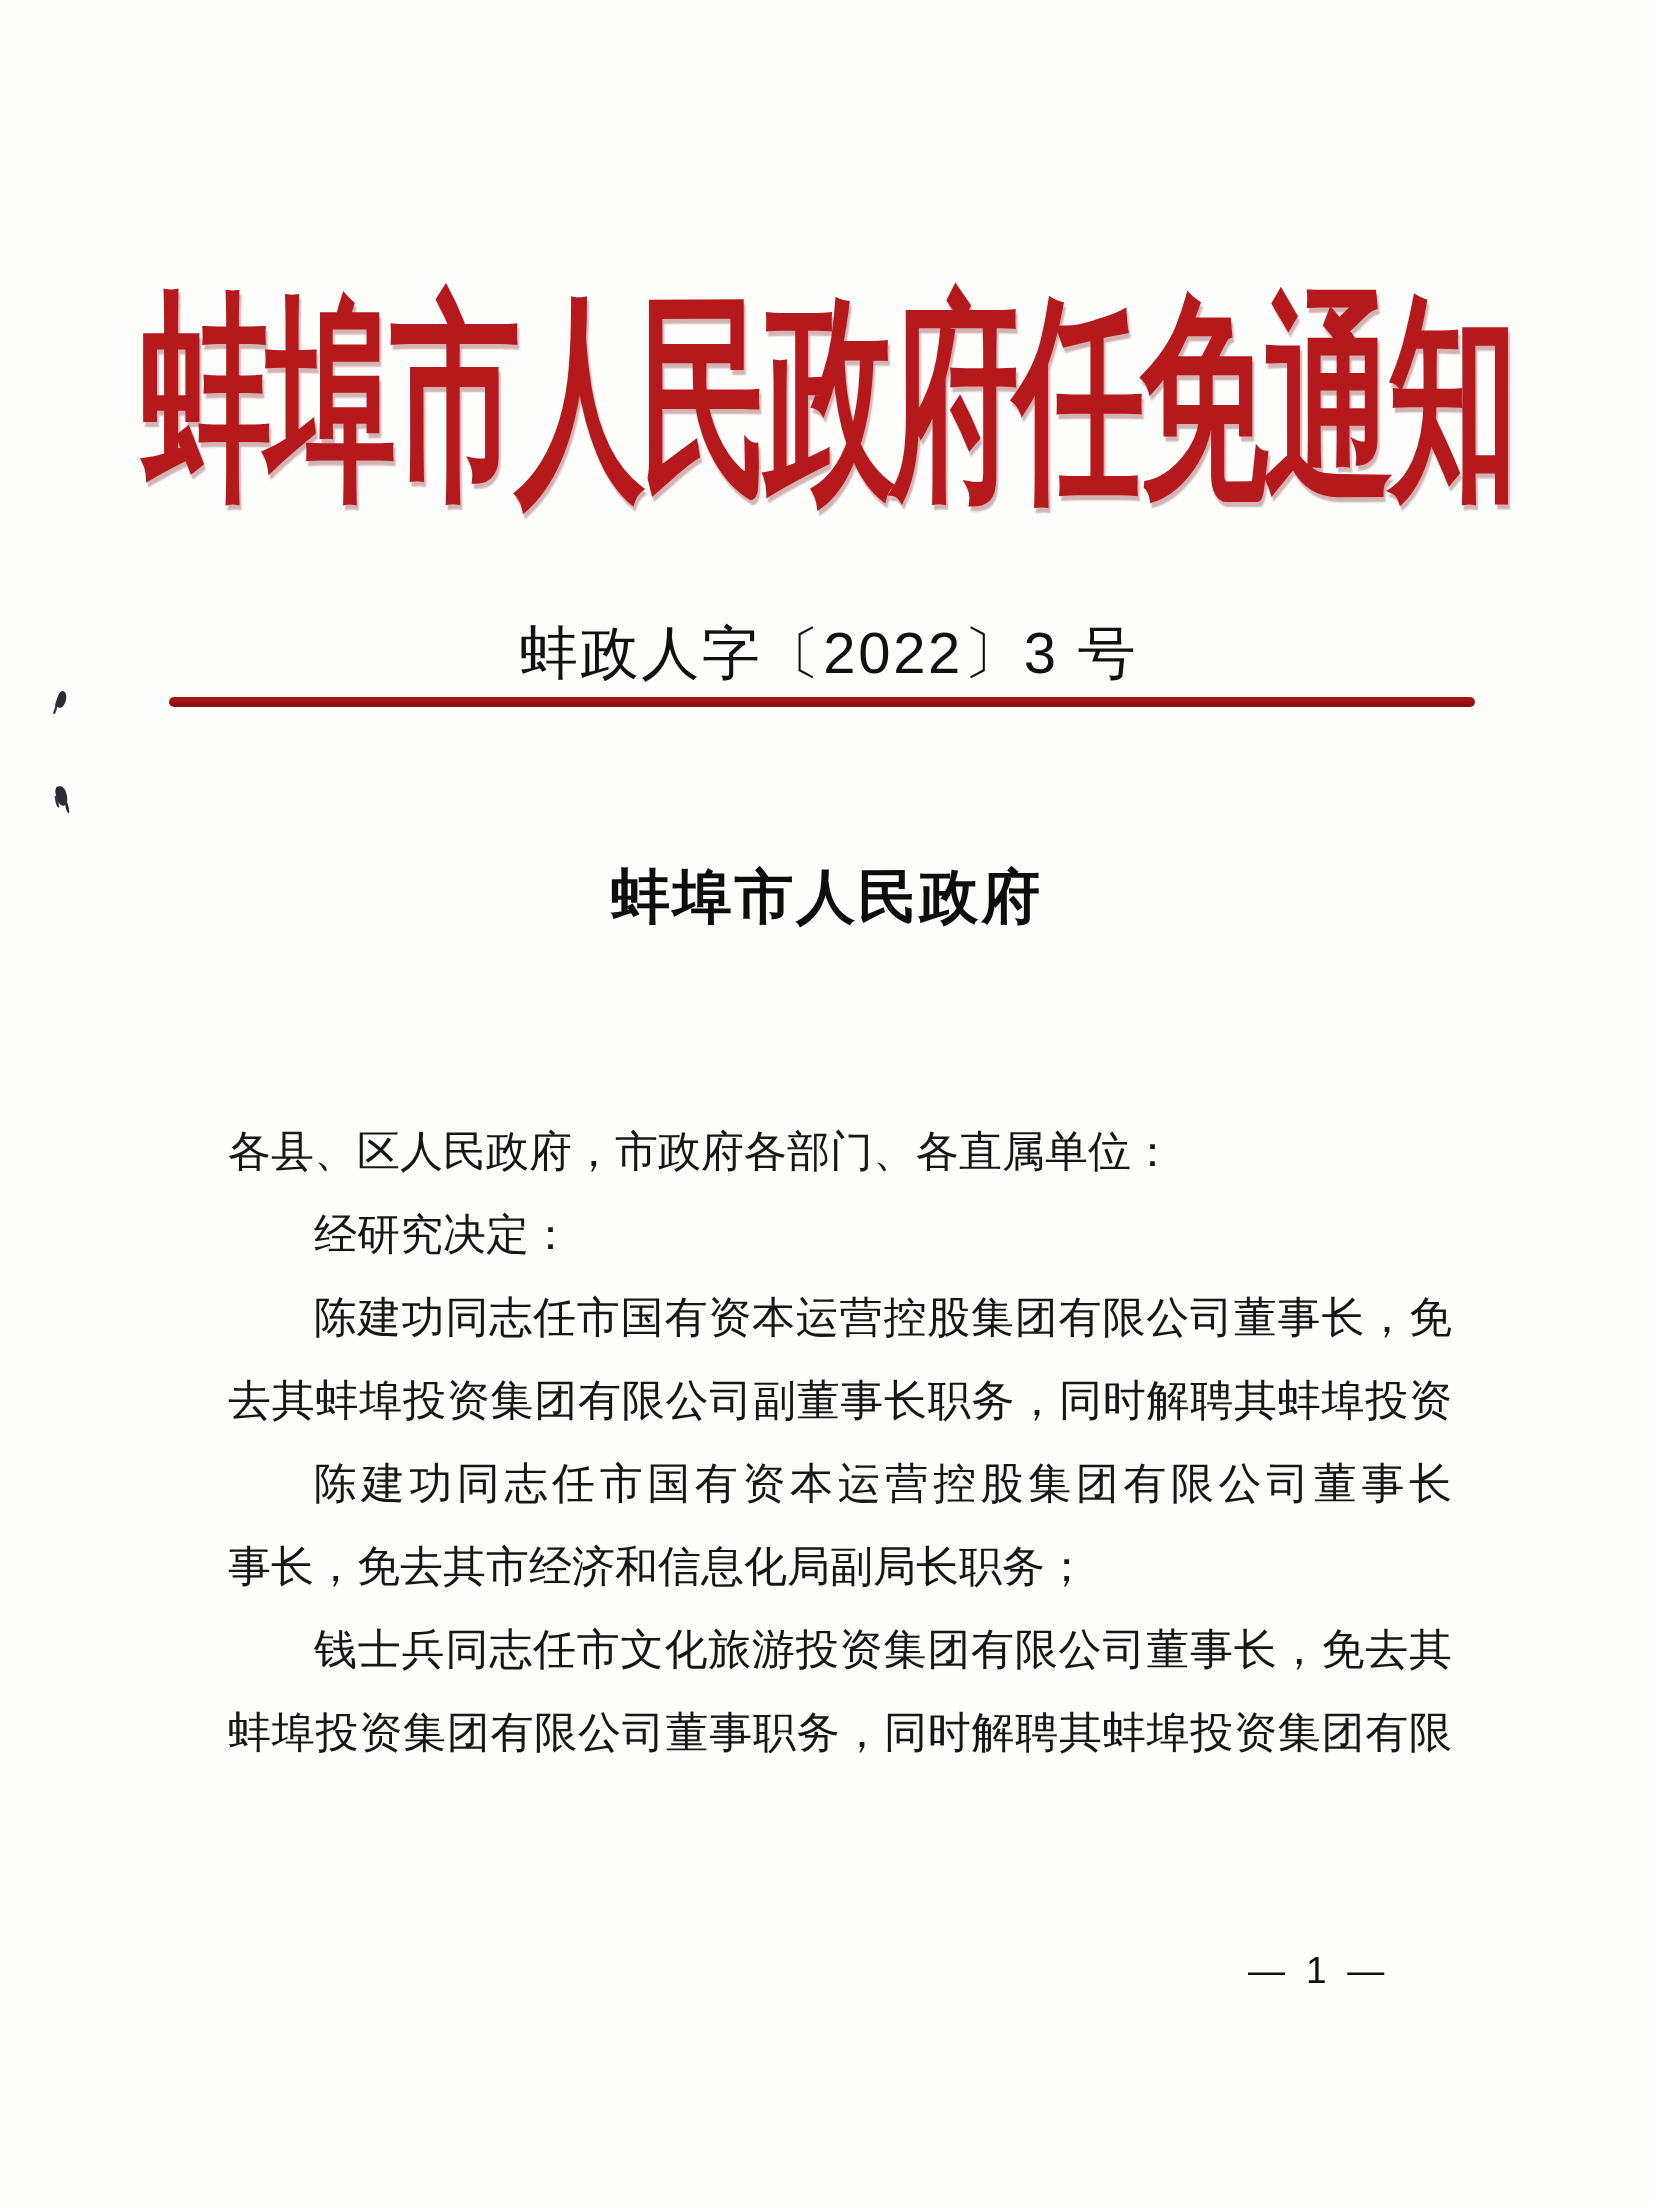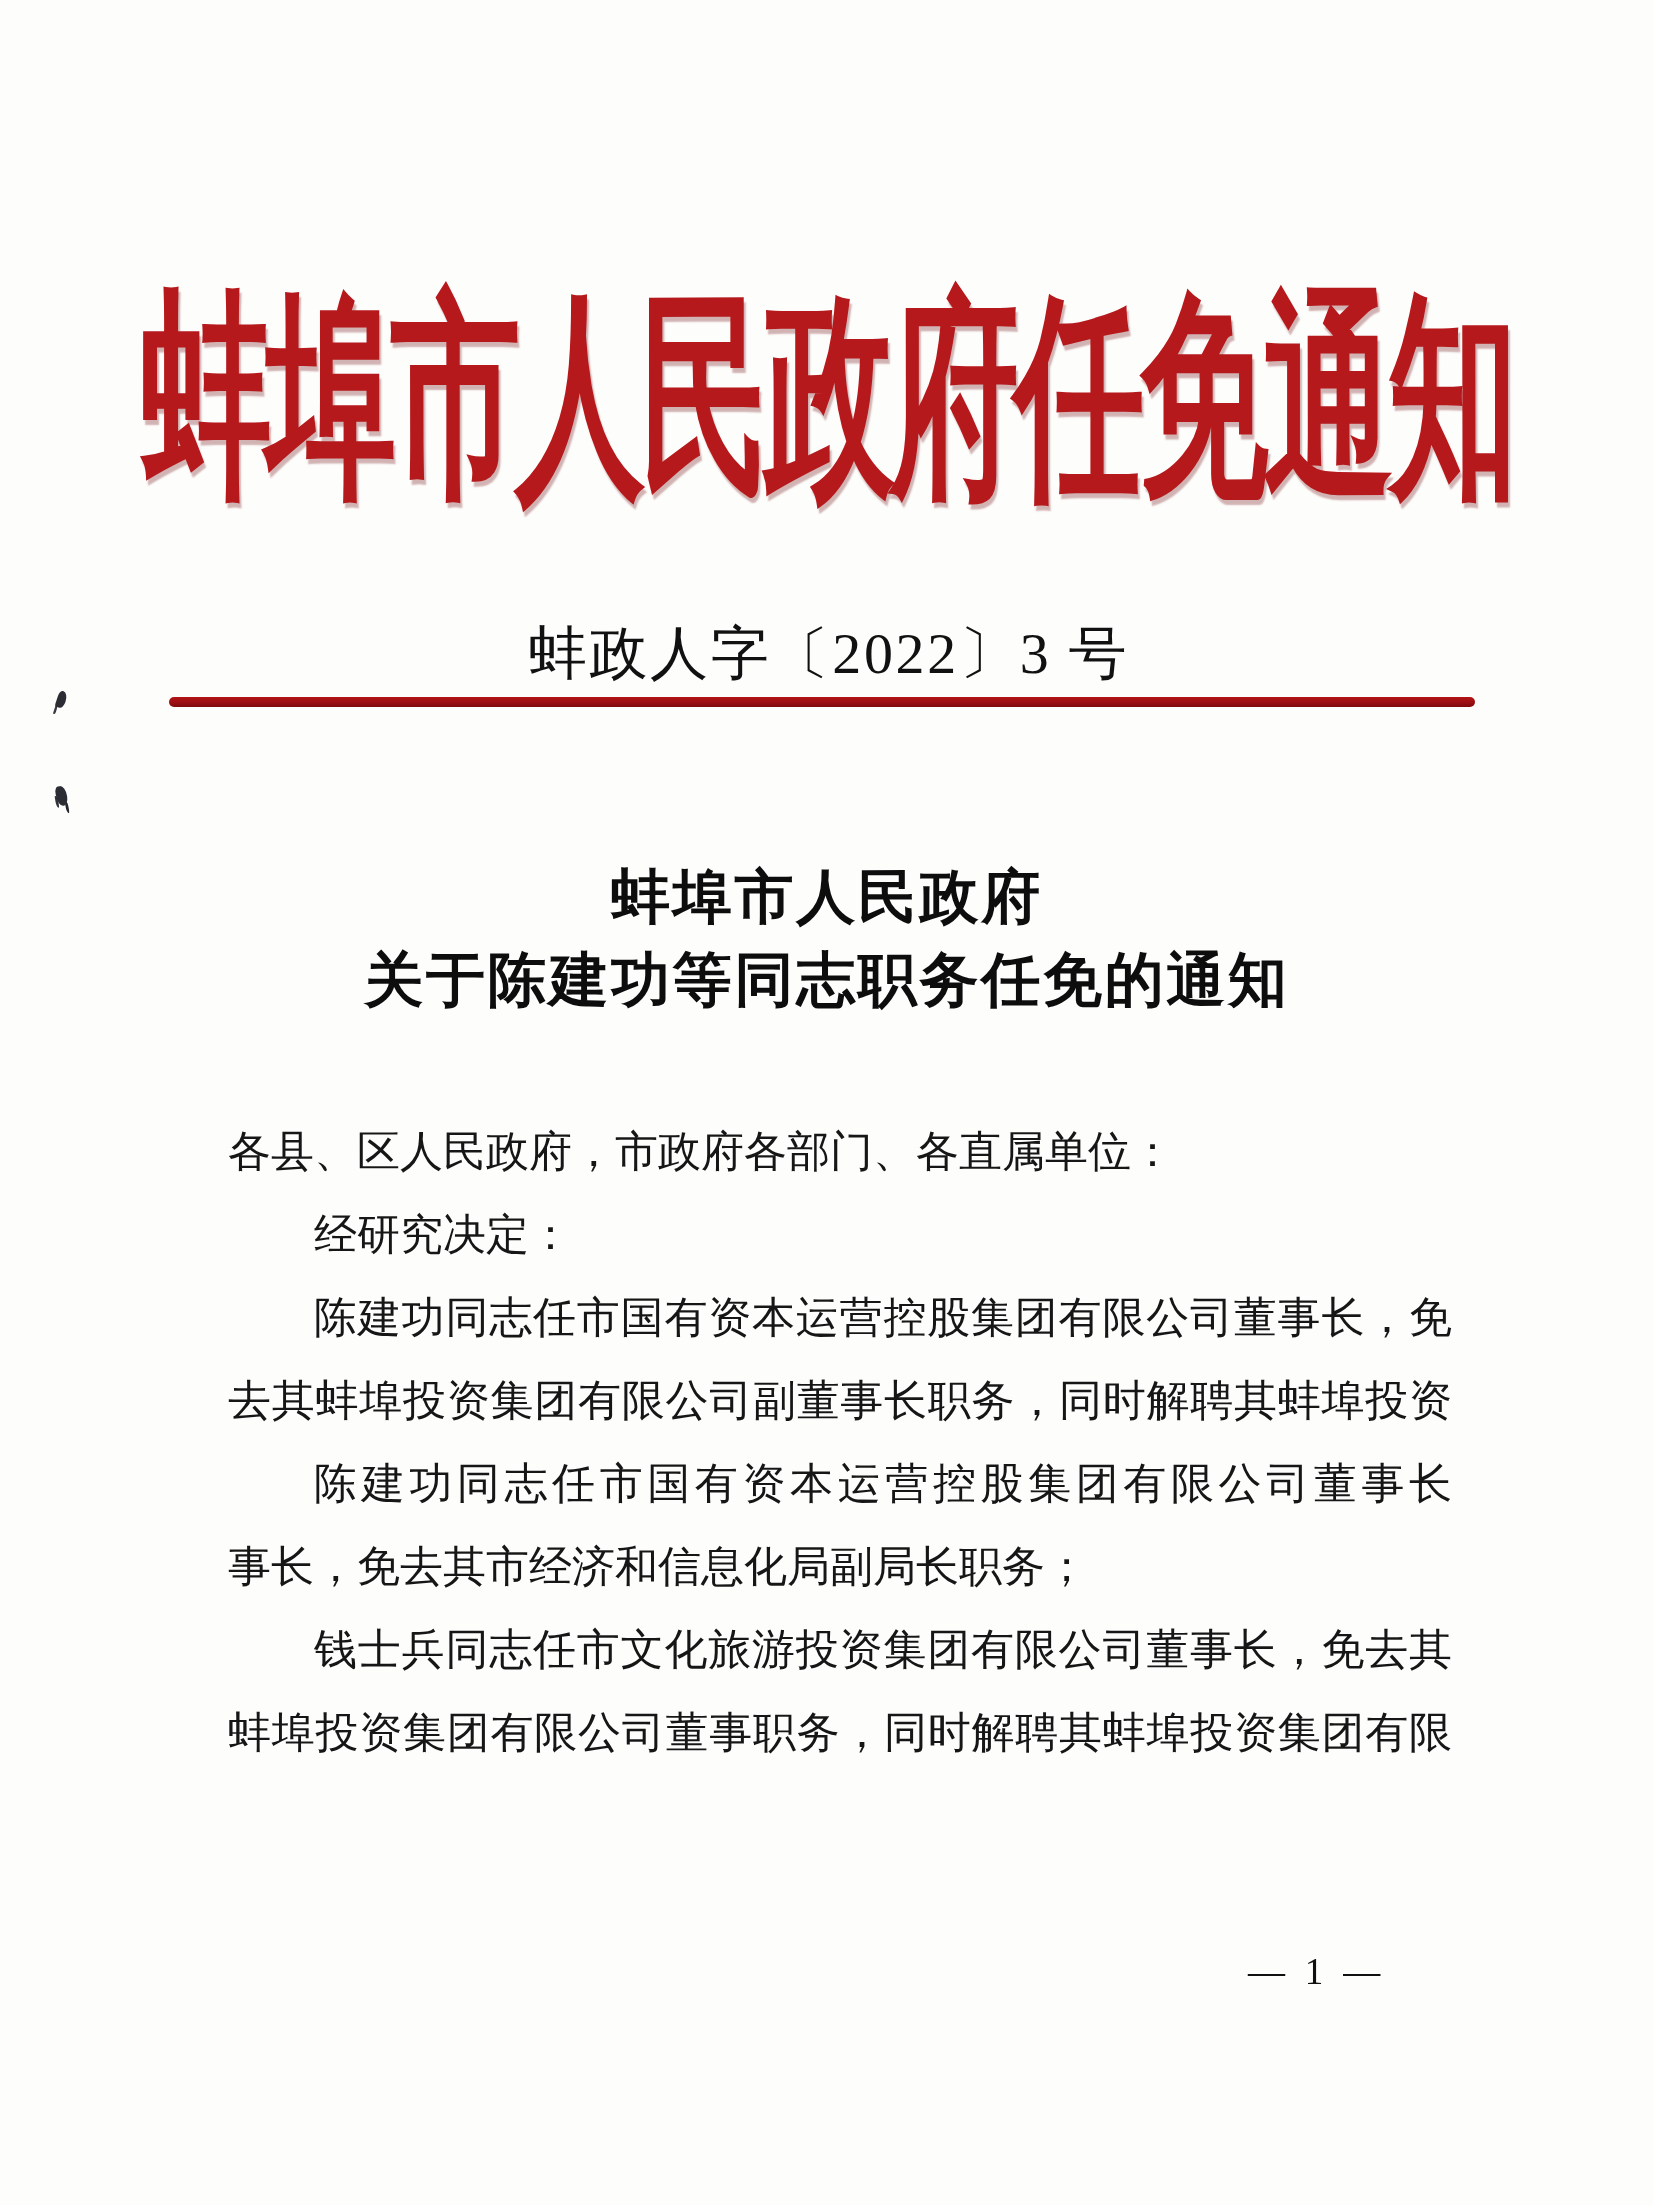--- a/index.html
+++ b/index.html
@@ -6,21 +6,21 @@
     margin: 0;
     padding: 0;
     background: #ffffff;
   }
   .page {
     position: relative;
     width: 1654px;
     height: 2205px;
     background: #fdfdfc;
     overflow: hidden;
-    font-family: Liberation Serif, serif;
+    font-family: Liberation Sans, sans-serif;
     color: var(--body-text, #161616);
   }
 
   
   .red-header {
     position: absolute;
     top: 288px;
     left: 0;
     right: 0;
     text-align: center;
@@ -137,21 +137,20 @@
   <header class="red-header">
     <span class="red-title">蚌埠市人民政府任免通知</span>
   </header>
 
   <div class="doc-number">蚌政人字〔2022〕3 号</div>
 
   <div class="red-rule"></div>
 
   <div class="doc-title">
     <div class="doc-title-line">蚌埠市人民政府</div>
-    <div class="doc-title-line">关于陈建功等同志职务任免的通知</div>
   </div>
 
   <main class="body-text" id="body-text">
       <div class="body-line">各县、区人民政府，市政府各部门、各直属单位：</div>
       <div class="body-line indent">经研究决定：</div>
       <div class="body-line indent fill">陈建功同志任市国有资本运营控股集团有限公司董事长，免</div>
       <div class="body-line fill">去其蚌埠投资集团有限公司副董事长职务，同时解聘其蚌埠投资</div>
       <div class="body-line indent fill">陈建功同志任市国有资本运营控股集团有限公司董事长</div>
       <div class="body-line">事长，免去其市经济和信息化局副局长职务；</div>
       <div class="body-line indent fill">钱士兵同志任市文化旅游投资集团有限公司董事长，免去其</div>

